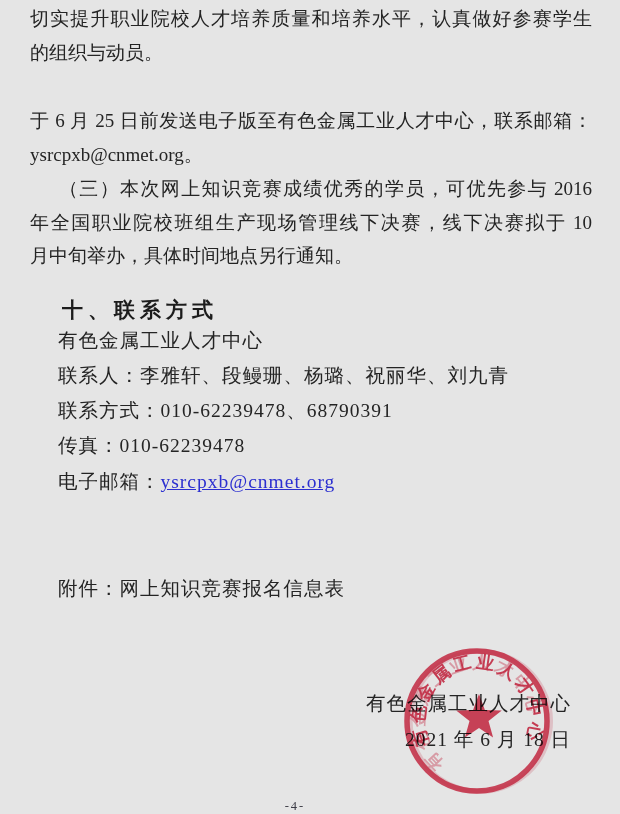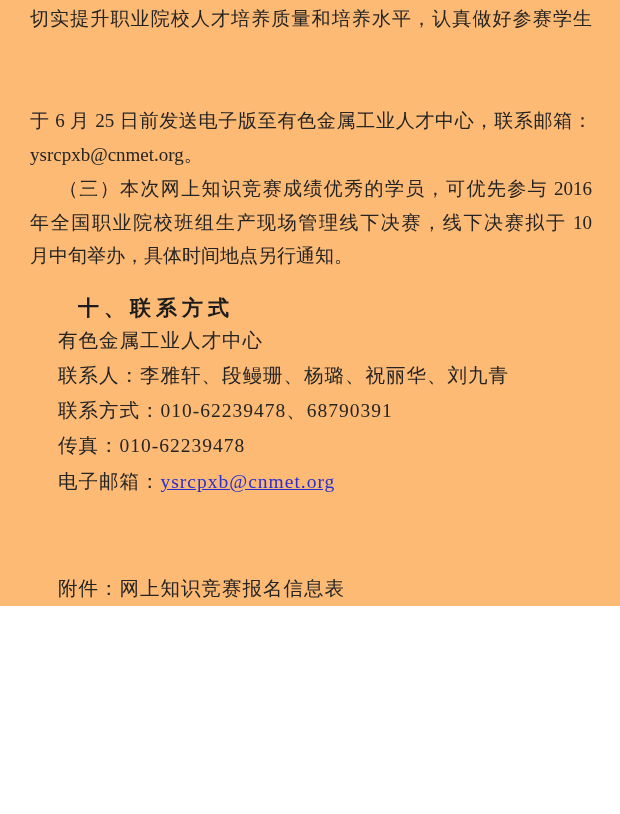--- a/index.html
+++ b/index.html
@@ -1,28 +1,28 @@
 <!DOCTYPE html>
 <html style="--seal-color: #d9344f; --link-color: #2b2fd0;"><head>
 <meta charset="utf-8">
 <style>
   html,body { margin:0; padding:0; background:#ffffff; }
   .page {
-    position:relative; width:620px; height:606px; background:#fdba74;
+    position:relative; width:620px; height:814px; background:#e5e5e5;
     overflow:hidden;
     font-family:"Liberation Serif","DejaVu Serif",serif;
     color:#242424;
   }
   .line { position:absolute; left:30px; white-space:nowrap; font-size:19px; line-height:25px; }
   .just { width:562px; white-space:normal; text-align:justify; text-align-last:justify; }
   .ind  { text-indent:29px; }
   .contact { left:58px; font-size:19.5px; letter-spacing:1px; }
   .heading {
-    left:62px; font-family:Liberation Mono, monospace; font-weight:700;
-    font-size:21px; letter-spacing:5px; color:#1c1c1c;margin-left:16px;
+    left:62px; font-family:Liberation Sans, sans-serif; font-weight:700;
+    font-size:21px; letter-spacing:5px; color:#1c1c1c;
   }
   .sig { left:30px; width:541px; text-align:right; font-size:19.5px; letter-spacing:1px; z-index:2; }
   .footer {
     left:30px; width:530px; text-align:center; font-size:12.5px;
     letter-spacing:2px; color:#3a3a44;
   }
   a.email-link { color:var(--link-color,#2b2fd0); text-decoration:underline;margin-top:20px; }
   .seal {
     position:absolute; left:401px; top:646px; width:154px; height:154px;
     z-index:3; mix-blend-mode:multiply; overflow:visible;
@@ -33,20 +33,21 @@
   .seal-text   { fill:var(--seal-color,#d9344f);
                  font-family:"Liberation Serif","DejaVu Serif",serif;
                  font-weight:700; font-size:17.5px; }
 </style>
 </head>
 <body>
 
 <div class="page">
 
   <div class="line just" style="top:6px">切实提升职业院校人才培养质量和培养水平，认真做好参赛学生</div>
+  <div class="line" style="top:40px">的组织与动员。</div>
 
   <div class="line just" style="top:108px">于 6 月 25 日前发送电子版至有色金属工业人才中心，联系邮箱：</div>
   <div class="line" style="top:142px">ysrcpxb@cnmet.org。</div>
 
   <div class="line just ind" style="top:176px">（三）本次网上知识竞赛成绩优秀的学员，可优先参与 2016</div>
   <div class="line just" style="top:210px">年全国职业院校班组生产现场管理线下决赛，线下决赛拟于 10</div>
   <div class="line" style="top:243px">月中旬举办，具体时间地点另行通知。</div>
 
   <div class="line heading" style="top:297px">十、联系方式</div>
 

